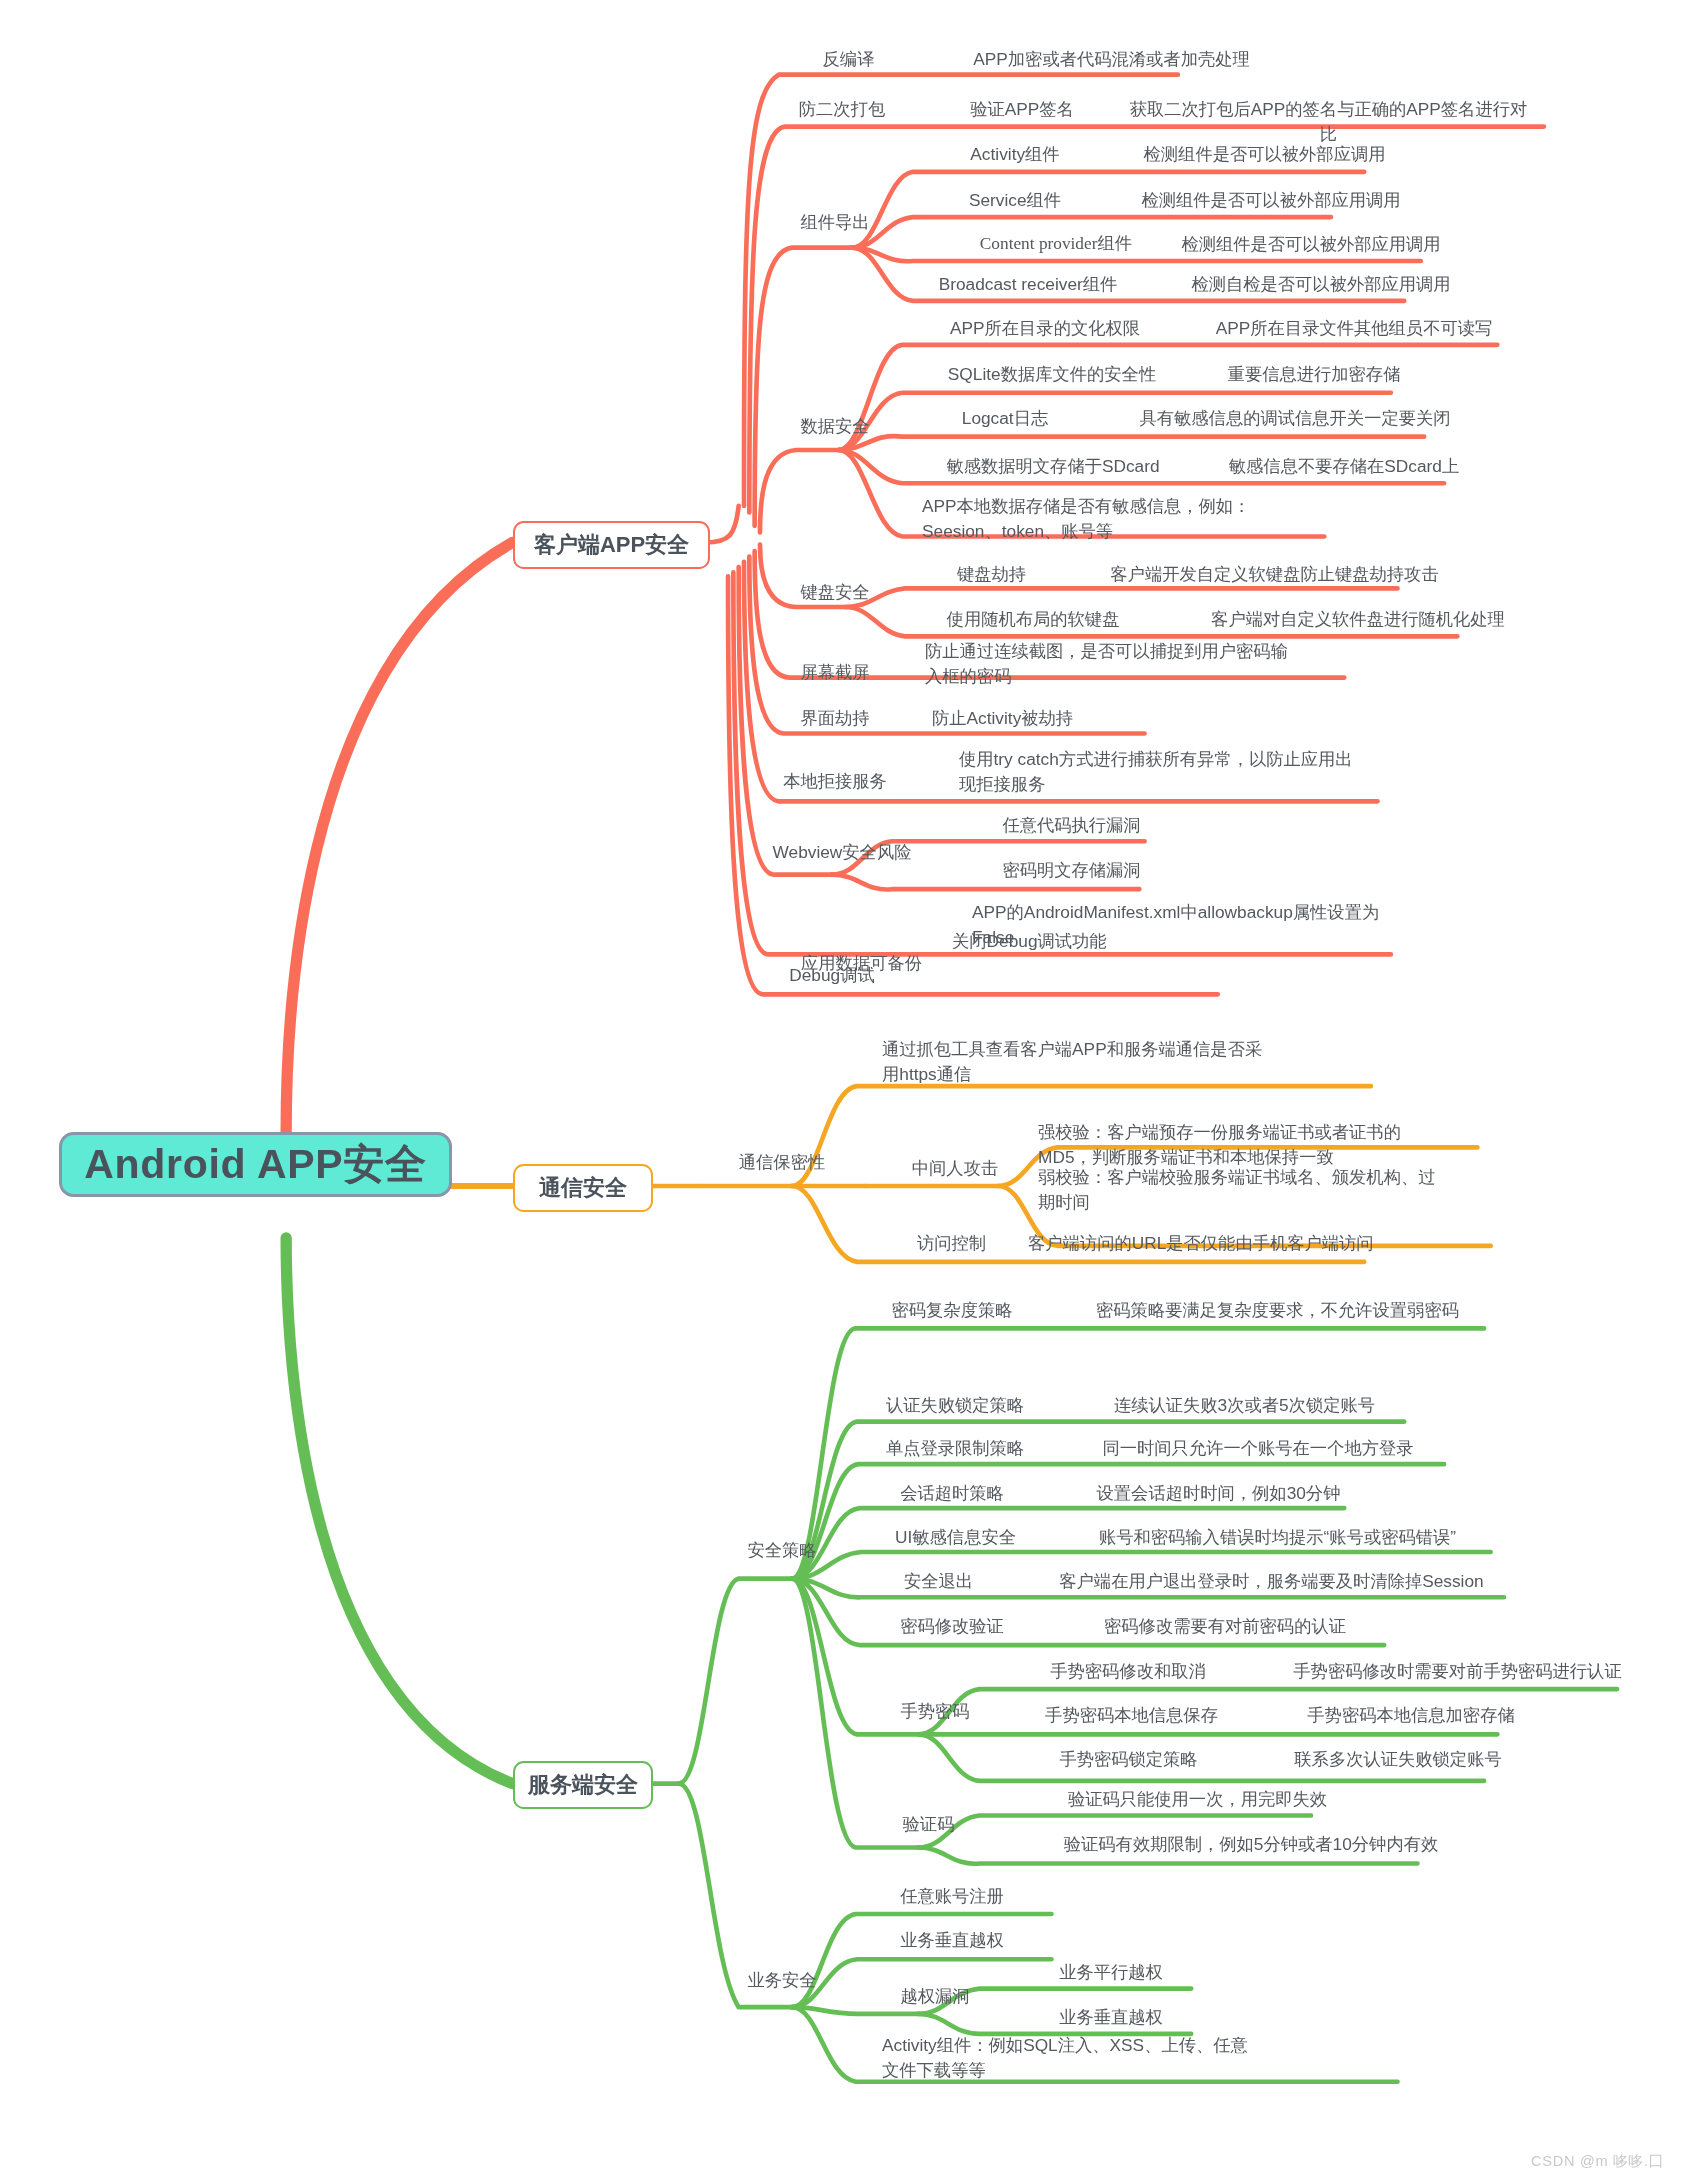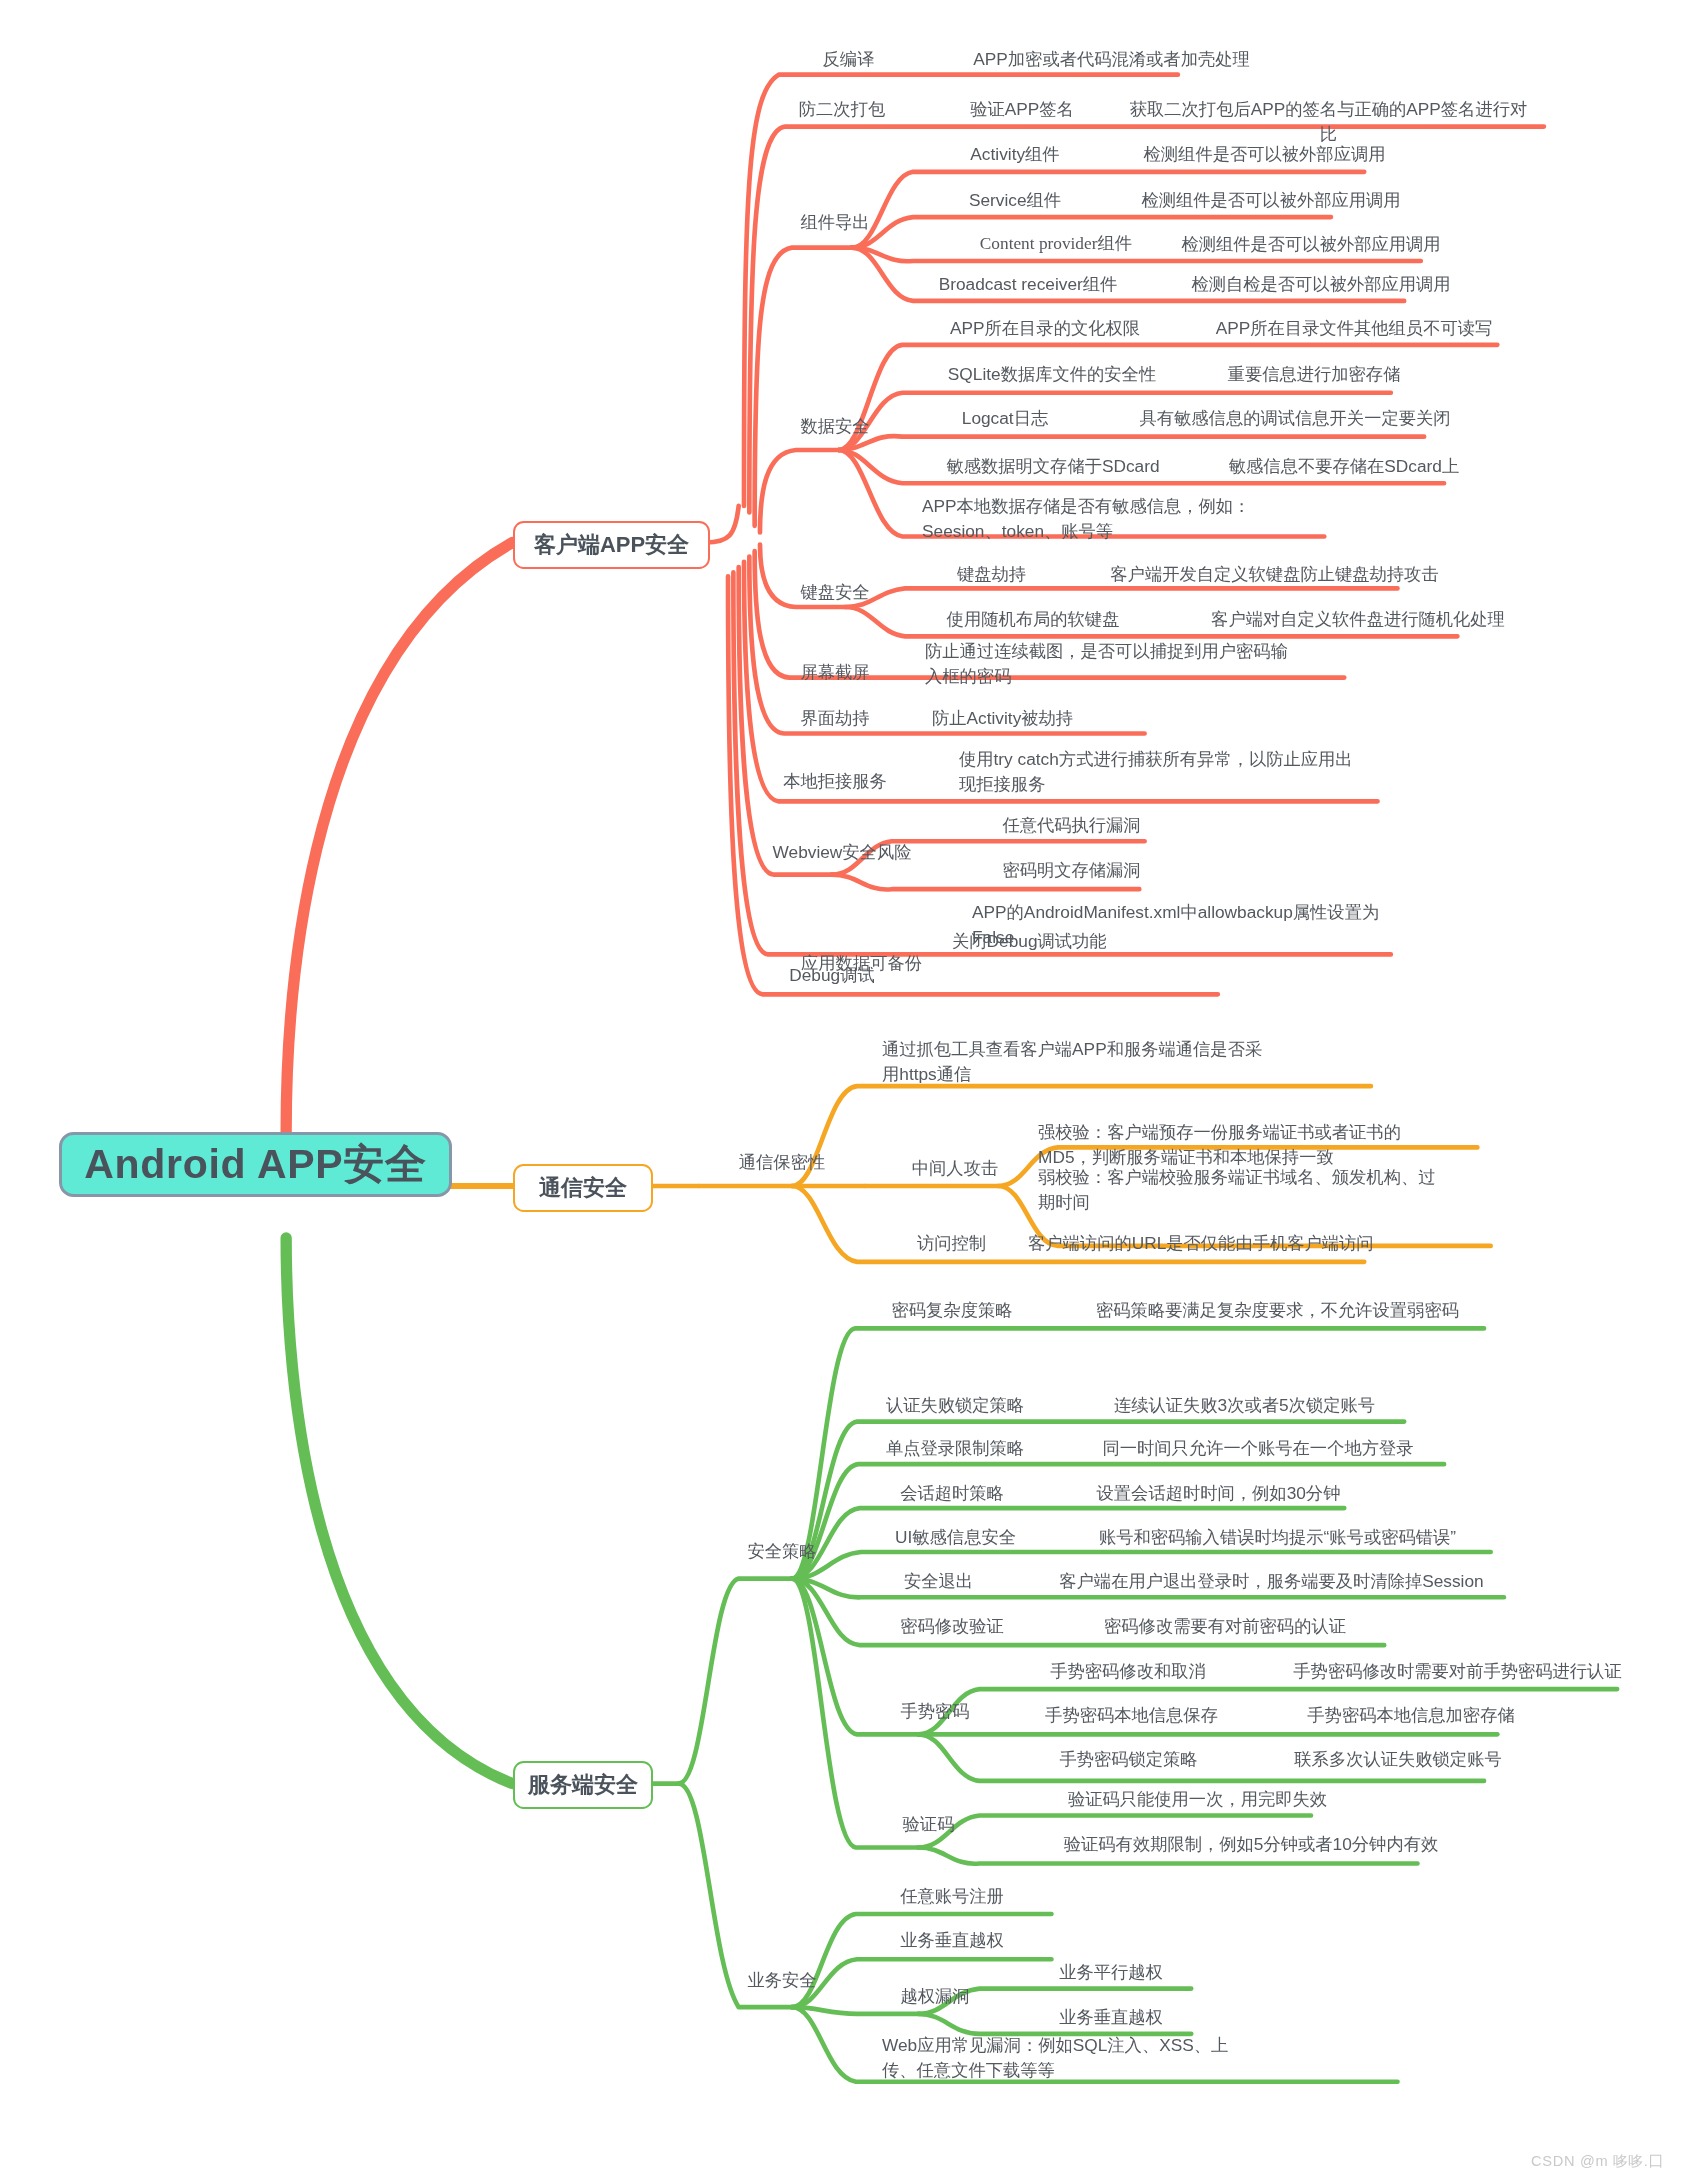--- a/index.html
+++ b/index.html
@@ -171,21 +171,21 @@
       <div class="node lbl" style="left: 972px; width: 413px; text-align: left; top: 900px;">APP的AndroidManifest.xml中allowbackup属性设置为False</div>
       <div class="node lbl" style="left: 752px; width: 160px; text-align: center; top: 963px;">Debug调试</div>
       <div class="node lbl" style="left: 952px; width: 266px; text-align: left; top: 929px;">关闭Debug调试功能</div>
       <div class="node lbl" style="left: 709px; width: 146px; text-align: center; top: 1150px;">通信保密性</div>
       <div class="node lbl" style="left: 882px; width: 386px; text-align: left; top: 1037px;">通过抓包工具查看客户端APP和服务端通信是否采用https通信</div>
       <div class="node lbl" style="left: 882px; width: 146px; text-align: center; top: 1156px;">中间人攻击</div>
       <div class="node lbl" style="left: 1038px; width: 413px; text-align: left; top: 1120px;">强校验：客户端预存一份服务端证书或者证书的MD5，判断服务端证书和本地保持一致</div>
       <div class="node lbl" style="left: 1038px; width: 413px; text-align: left; top: 1165px;">弱校验：客户端校验服务端证书域名、颁发机构、过期时间</div>
       <div class="node lbl" style="left: 885px; width: 133px; text-align: center; top: 1231px;">访问控制</div>
       <div class="node lbl" style="left: 1028px; width: 413px; text-align: left; top: 1231px;">客户端访问的URL是否仅能由手机客户端访问</div>
-      <div class="node lbl" style="left: 709px; width: 146px; text-align: center; top: 1539px;">安全策略</div>
+      <div class="node lbl" style="left: 709px; width: 146px; text-align: center; top: 1539px; font-family: Liberation Serif, serif;">安全策略</div>
       <div class="node lbl" style="left: 859px; width: 186px; text-align: center; top: 1298px;">密码复杂度策略</div>
       <div class="node lbl" style="left: 1058px; width: 439px; text-align: center; top: 1298px;">密码策略要满足复杂度要求，不允许设置弱密码</div>
       <div class="node lbl" style="left: 855px; width: 200px; text-align: center; top: 1393px;">认证失败锁定策略</div>
       <div class="node lbl" style="left: 1065px; width: 359px; text-align: center; top: 1393px;">连续认证失败3次或者5次锁定账号</div>
       <div class="node lbl" style="left: 855px; width: 200px; text-align: center; top: 1436px;">单点登录限制策略</div>
       <div class="node lbl" style="left: 1065px; width: 386px; text-align: center; top: 1436px;">同一时间只允许一个账号在一个地方登录</div>
       <div class="node lbl" style="left: 859px; width: 186px; text-align: center; top: 1481px;">会话超时策略</div>
       <div class="node lbl" style="left: 1052px; width: 333px; text-align: center; top: 1481px;">设置会话超时时间，例如30分钟</div>
       <div class="node lbl" style="left: 859px; width: 193px; text-align: center; top: 1525px;">UI敏感信息安全</div>
       <div class="node lbl" style="left: 1058px; width: 439px; text-align: center; top: 1525px;">账号和密码输入错误时均提示“账号或密码错误”</div>
@@ -202,18 +202,18 @@
       <div class="node lbl" style="left: 1245px; width: 306px; text-align: center; top: 1747px;">联系多次认证失败锁定账号</div>
       <div class="node lbl" style="left: 862px; width: 133px; text-align: center; top: 1812px;">验证码</div>
       <div class="node lbl" style="left: 1018px; width: 359px; text-align: center; top: 1787px;">验证码只能使用一次，用完即失效</div>
       <div class="node lbl" style="left: 1018px; width: 466px; text-align: center; top: 1832px;">验证码有效期限制，例如5分钟或者10分钟内有效</div>
       <div class="node lbl" style="left: 709px; width: 146px; text-align: center; top: 1968px;">业务安全</div>
       <div class="node lbl" style="left: 859px; width: 186px; text-align: center; top: 1884px;">任意账号注册</div>
       <div class="node lbl" style="left: 859px; width: 186px; text-align: center; top: 1928px;">业务垂直越权</div>
       <div class="node lbl" style="left: 862px; width: 146px; text-align: center; top: 1984px;">越权漏洞</div>
       <div class="node lbl" style="left: 1018px; width: 186px; text-align: center; top: 1960px;">业务平行越权</div>
       <div class="node lbl" style="left: 1018px; width: 186px; text-align: center; top: 2005px;">业务垂直越权</div>
-      <div class="node lbl" style="left: 882px; width: 373px; text-align: left; top: 2033px;">Web应用常见漏洞：例如SQL注入、XSS、上传、任意文件下载等等</div>
+      <div class="node lbl" style="left: 882px; width: 373px; text-align: left; top: 2033px;">Activity组件：例如SQL注入、XSS、上传、任意文件下载等等</div>
     </div>
 
   <div class="wm">CSDN @m  哆哆.囗</div>
 </div>
 
 
 </body></html>

